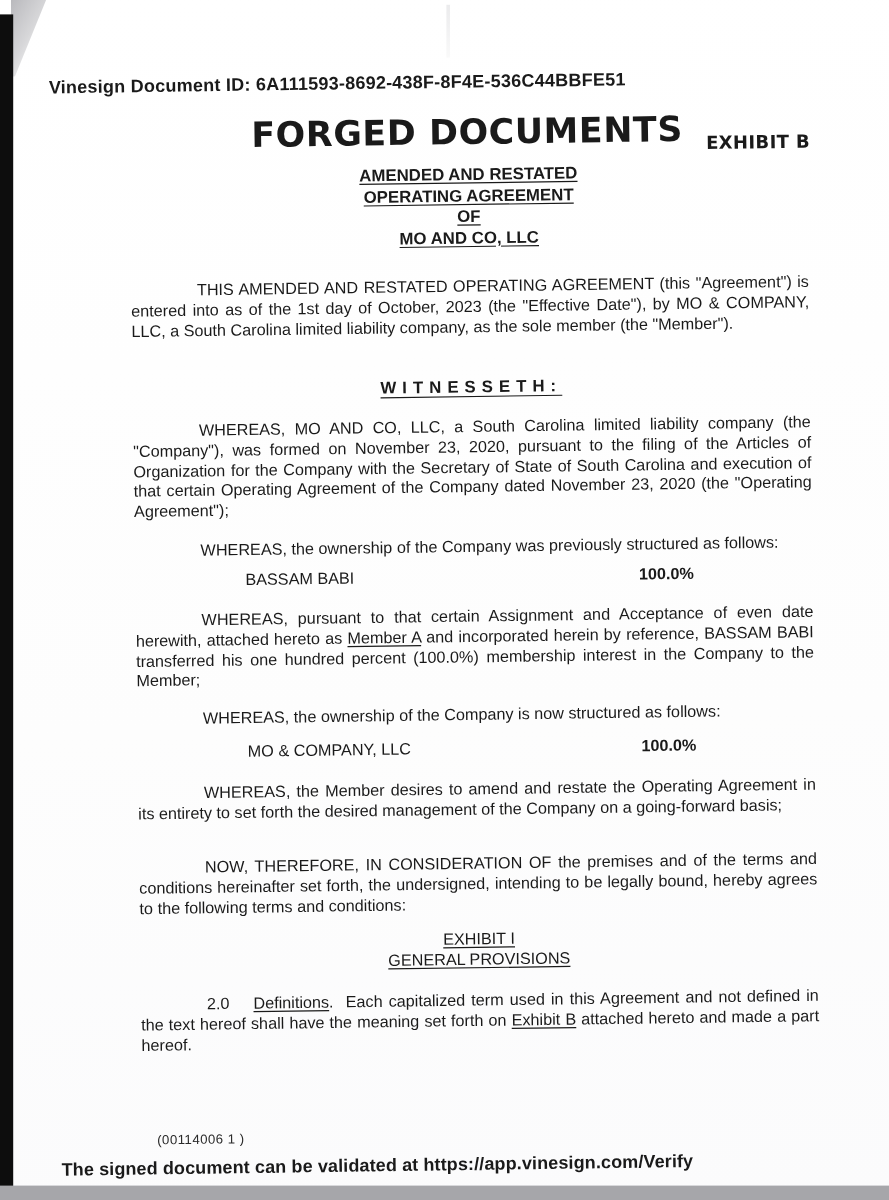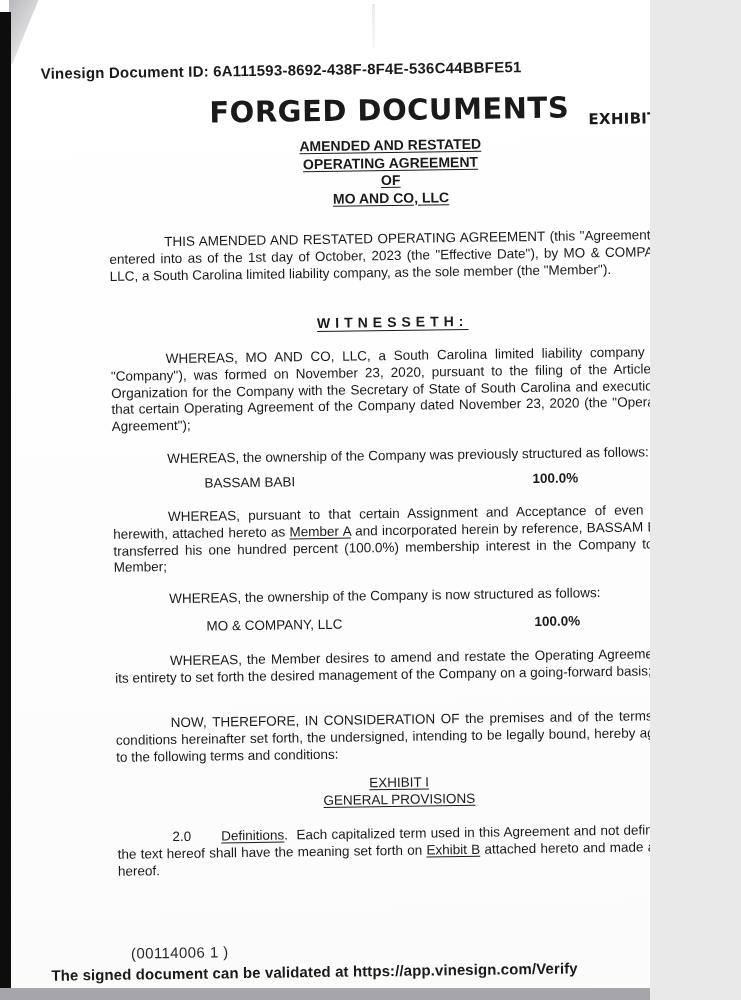--- a/index.html
+++ b/index.html
@@ -1,17 +1,17 @@
 <!DOCTYPE html>
 <html><head>
 <meta charset="utf-8">
 <style>
   html,body { margin:0; padding:0; background:#e9e9e9; }
   .canvas {
-    position:relative; width:650px; height:1000px; overflow:hidden;
+    position:relative; width:741px; height:1000px; overflow:hidden;
     background:linear-gradient(178deg,#ffffff 0%,#fdfdfd 60%,#fbfbfc 100%);
     font-family:"Liberation Sans", sans-serif; color:#1a1a1a;
   }
   
   .edge-left  { position:absolute; left:0; top:12px; bottom:0; width:11px; background:#0d0d0d; }
   .edge-bottom{ position:absolute; left:0; bottom:0; width:741px; height:12px; background:#a6a6aa; }
   .corner-wedge{
     position:absolute; left:9px; top:0; width:42px; height:64px;
     background:linear-gradient(120deg,#b9b9bd 0%,#d7d7d9 40%,#ffffff 75%);
     clip-path:polygon(0 0,70% 0,8% 100%,0 100%);
@@ -43,23 +43,23 @@
     text-decoration:underline; text-underline-offset:3px; }
 
   .own-row { left:0; top:0; width:741px; height:18px; font-size:13.5px; }
   .own-name { position:absolute; left:205px; white-space:nowrap; }
   .own-pct  { position:absolute; left:533px; white-space:nowrap;font-weight:bold; }
 
   .article-head { top:775px; font-size:13.5px; line-height:16.8px; }
   .article-head .u { text-decoration:underline; text-underline-offset:2px; }
 
   .u-inline { text-decoration:underline; text-underline-offset:2px; }
-  .term-gap { margin-left:30px;text-decoration:underline; }
+  .term-gap { margin-left:20px;text-decoration:underline; }
 
-  .footnote { left:125px; top:941px; font-size:15px; letter-spacing:.4px; color:#2a2a2a; }
+  .footnote { left:125px; top:941px; font-size:11px; letter-spacing:.4px; color:#2a2a2a; }
   .footer-line { left:45px; top:962px; font-size:15px; font-weight:600; letter-spacing:.1px; white-space:nowrap; }
 </style>
 </head>
 <body>
 
 <div class="canvas">
 
   <div class="content">
 
     <div class="abs vinesign">Vinesign Document ID: 6A111593-8692-438F-8F4E-536C44BBFE51</div>

